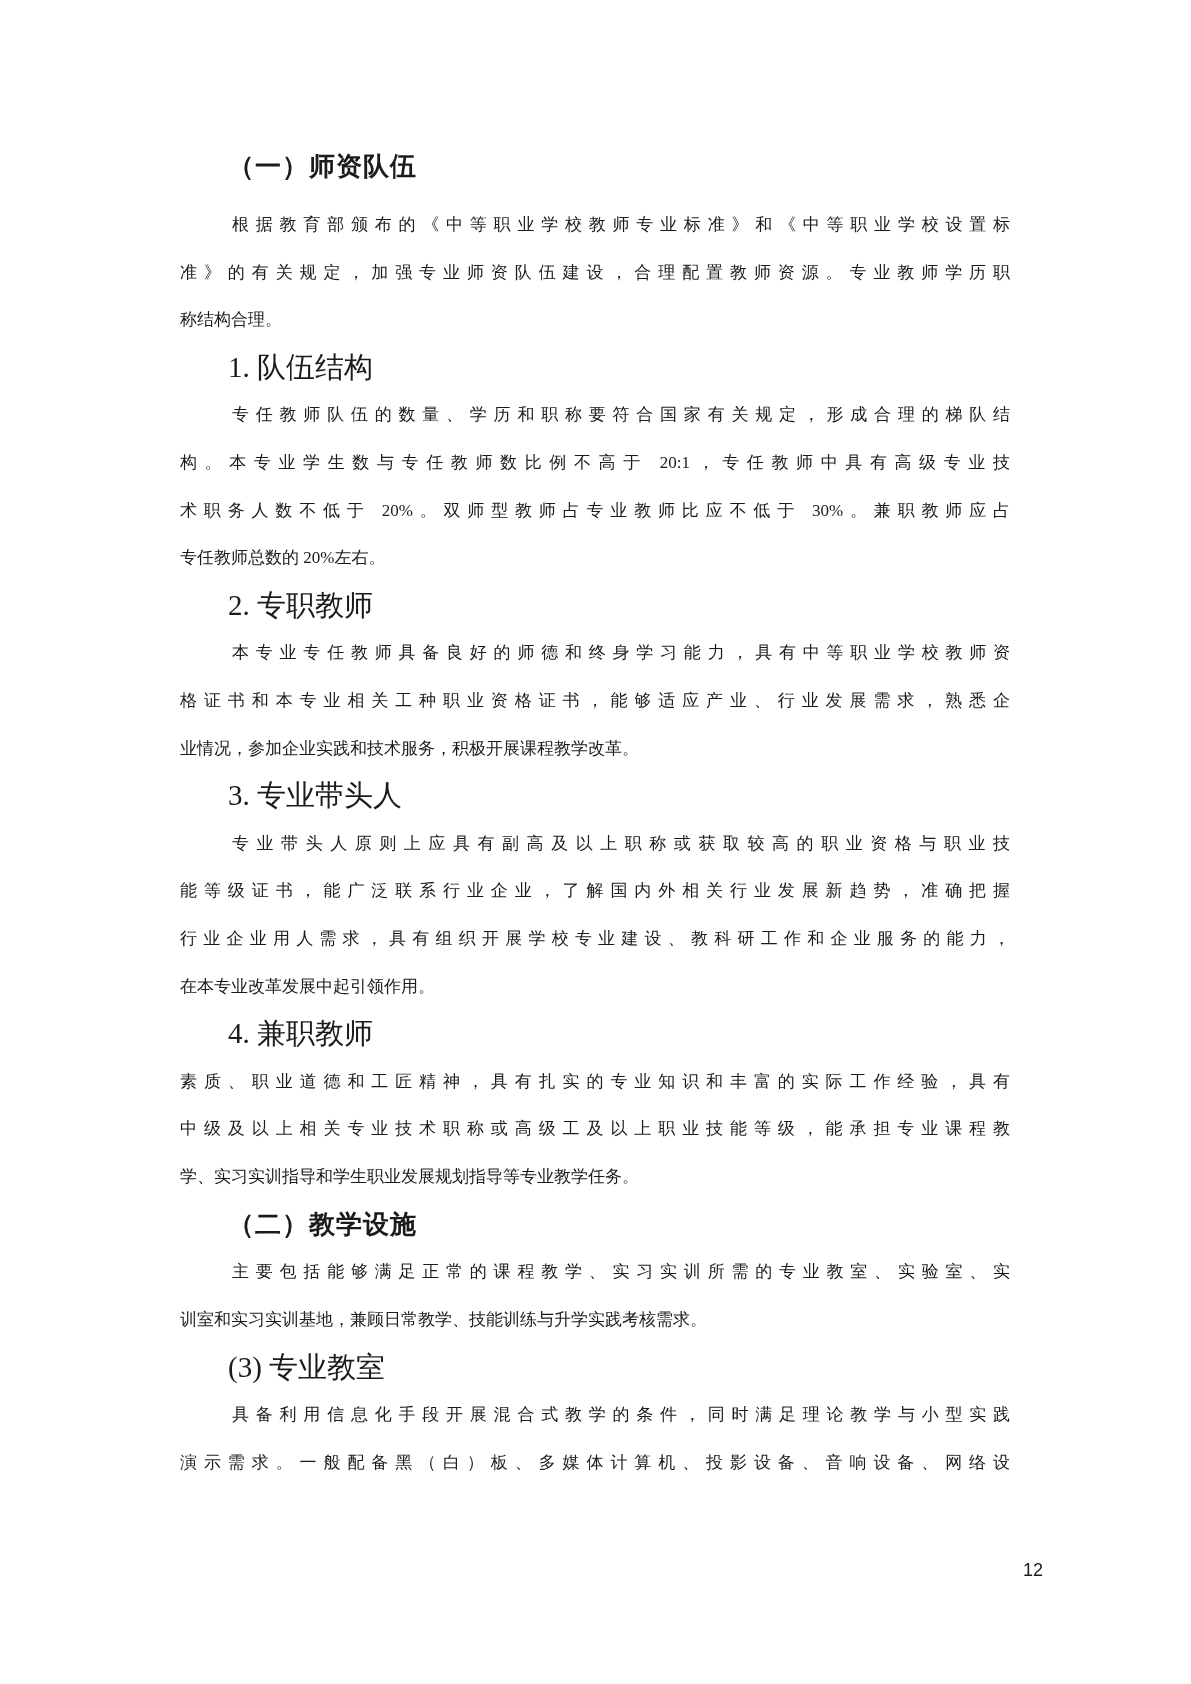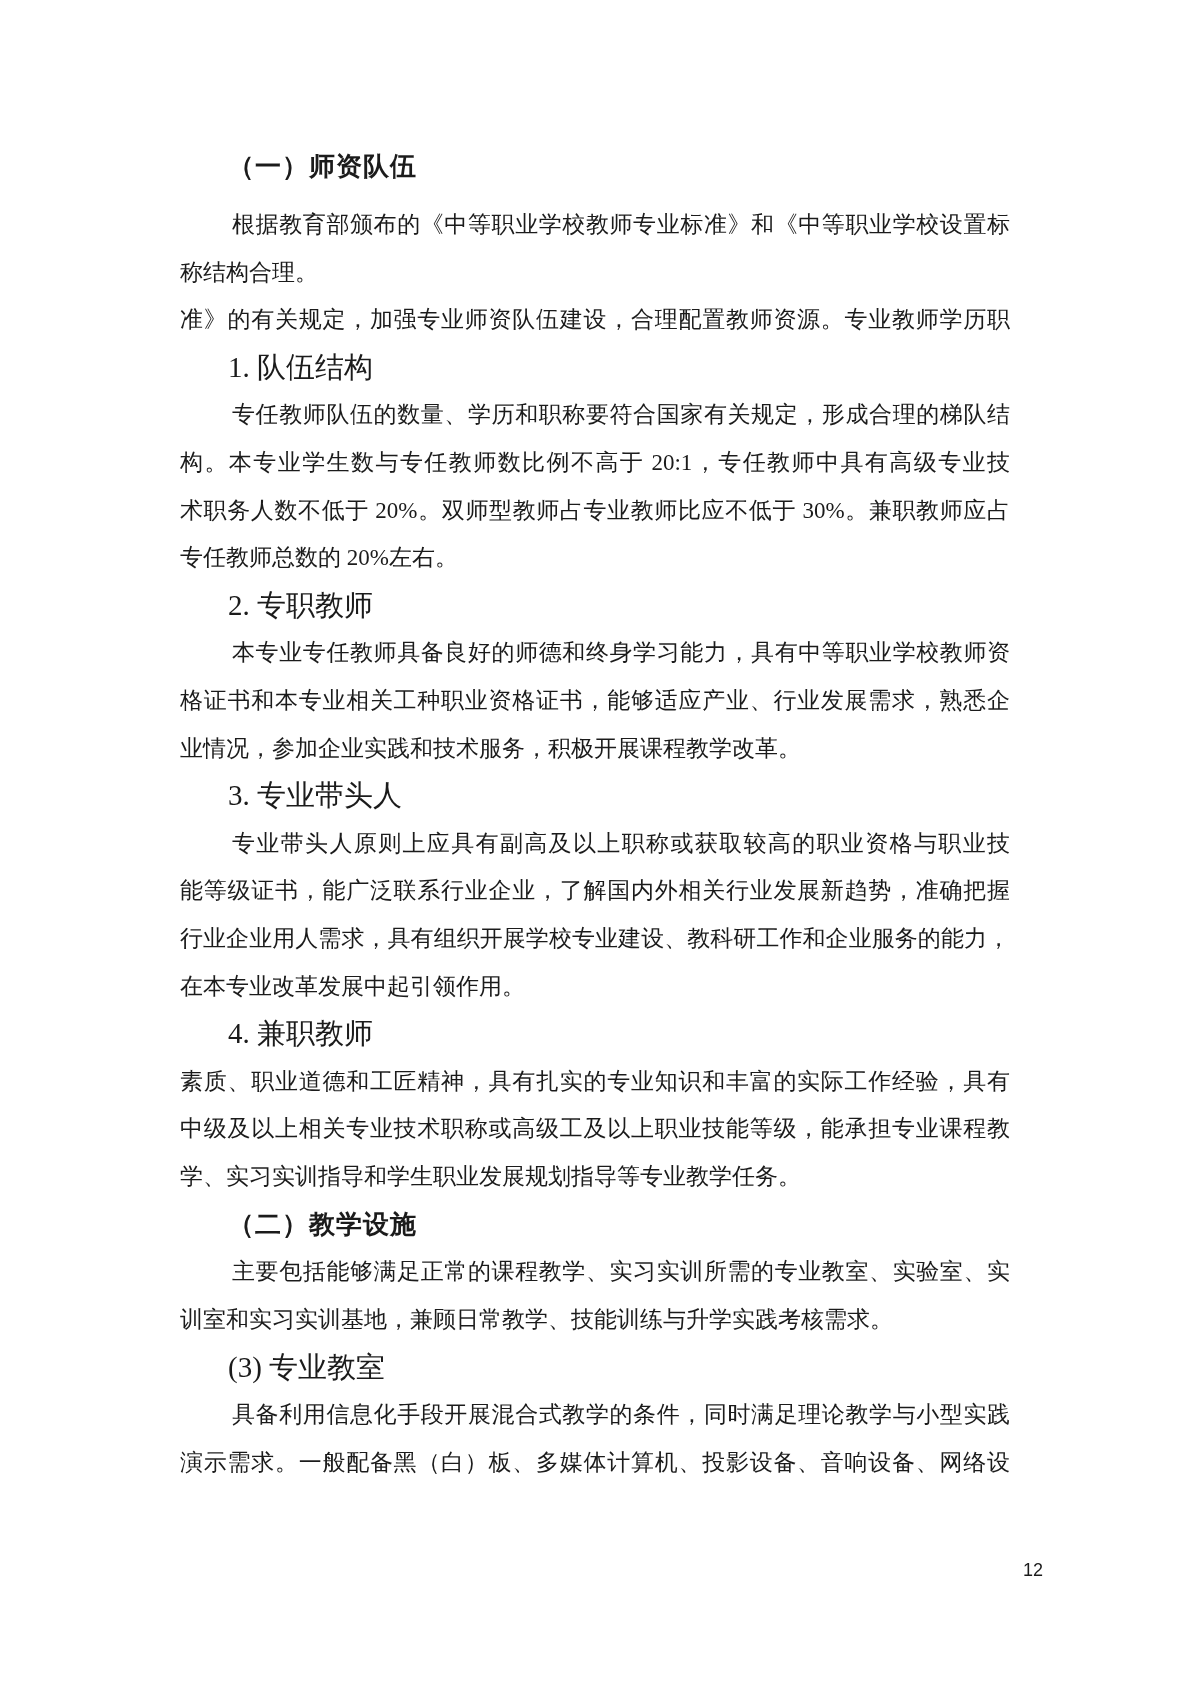--- a/index.html
+++ b/index.html
@@ -39,21 +39,21 @@
   
   .sub {
     font-size: 29px;
     height: 47.6px;
     line-height: 47.6px;
     text-indent: 48px;
     white-space: nowrap;
   }
   
   .line {
-    font-size: 23px;
+    font-size: 17px;
     height: 47.6px;
     line-height: 47.6px;
     text-align: left;
   }
   .line.fill {
     text-align: justify;
     text-align-last: justify;
     text-justify: inter-character;
   }
   .line.indent {
@@ -75,22 +75,22 @@
   }
 </style>
 </head>
 <body>
 
 <div class="page">
   <main class="doc" id="doc">
       <div class="h first">（一）师资队伍</div>
       <div>
         <div class="line fill indent">根据教育部颁布的《中等职业学校教师专业标准》和《中等职业学校设置标</div>
+        <div class="line fill">准》的有关规定，加强专业师资队伍建设，合理配置教师资源。专业教师学历职</div>
         <div class="line">称结构合理。</div>
-        <div class="line fill">准》的有关规定，加强专业师资队伍建设，合理配置教师资源。专业教师学历职</div>
       </div>
       <div class="sub">1. 队伍结构</div>
       <div>
         <div class="line fill indent">专任教师队伍的数量、学历和职称要符合国家有关规定，形成合理的梯队结</div>
         <div class="line fill">构。本专业学生数与专任教师数比例不高于 20:1，专任教师中具有高级专业技</div>
         <div class="line fill">术职务人数不低于 20%。双师型教师占专业教师比应不低于 30%。兼职教师应占</div>
         <div class="line">专任教师总数的 20%左右。</div>
       </div>
       <div class="sub">2. 专职教师</div>
       <div>

